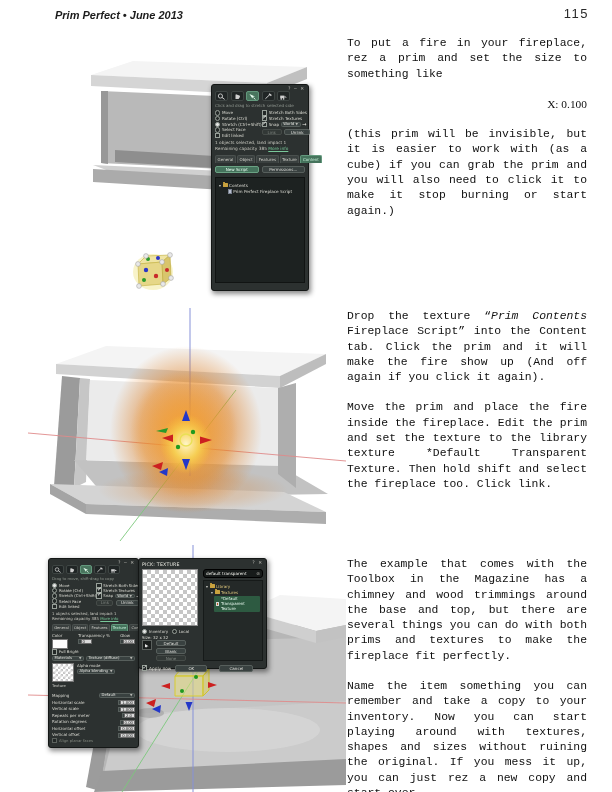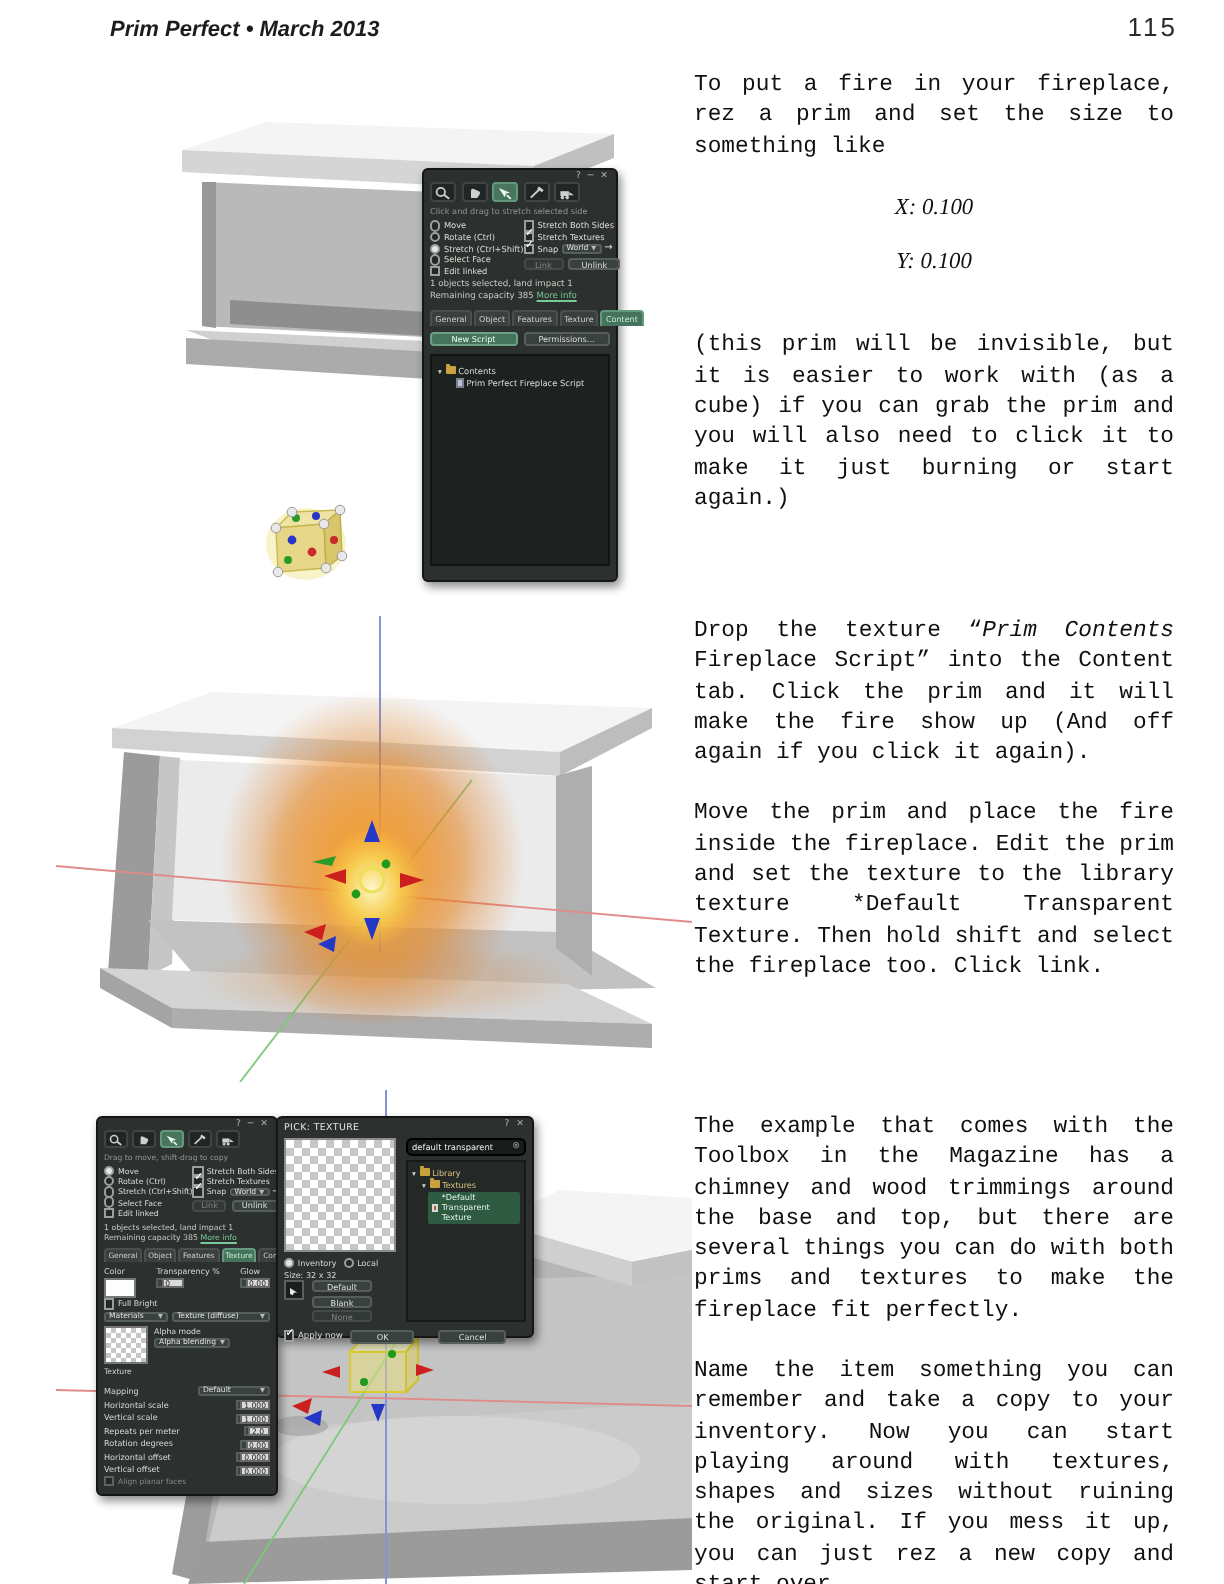--- a/index.html
+++ b/index.html
@@ -6,21 +6,21 @@
   .page{position:relative;width:612px;height:792px;background:#ffffff;overflow:hidden;
         font-family:"Liberation Sans",sans-serif;}
   
   .mag{position:absolute;left:55px;top:9px;font:italic 600 11px "Liberation Sans",sans-serif;color:#1c1c1c;}
   .pagenum{position:absolute;right:23px;top:6px;font-size:13px;color:#2a2a2a;letter-spacing:1.5px;
            font-family:"Liberation Sans",sans-serif;}
   
   .col{position:absolute;left:347px;width:240px;font-family:"Liberation Serif",serif;
        font-size:11.4px;line-height:1.34;color:#101010;}
   .col p{margin:0 0 15px;text-align:justify;font-family:Liberation Mono, monospace;}
-  .sizeline{margin:12px;text-align:center;font-style:italic;}
+  .sizeline{margin:0;text-align:right;}
   .szgap{height:15px;}
   .ital{font-style:italic;}
   
   .figsvg{position:absolute;}
   
   .dlg{position:absolute;background:#2c3130;border:1px solid #141716;border-radius:3px;
        box-shadow:1.5px 2.5px 5px rgba(0,0,0,.45);color:#dcdcd4;font-family:"DejaVu Sans",sans-serif;
        box-sizing:border-box;}
   .d1{left:211px;top:84px;width:98px;height:207px;padding:2px 3px;}
   .d2{left:48px;top:558px;width:91px;height:190px;padding:2px 3px;}
@@ -95,21 +95,21 @@
   .minithumb{width:10px;height:10px;background:#1a1e1d;border:1px solid #5a605d;box-sizing:border-box;
              display:flex;align-items:center;justify-content:center;}
   .stackbtns{display:flex;flex-direction:column;gap:1.6px;margin-left:4px;}
   .pt-bottom{display:flex;align-items:center;gap:4px;margin-top:3.5px;font-size:4.3px;}
 </style>
 </head>
 <body>
 
 <div class="page">
 
-  <div class="mag">Prim Perfect • March 2013</div>
+  <div class="mag">Prim Perfect • June 2013</div>
   <div class="pagenum">115</div>
 
   <svg class="figsvg" style="left:85px;top:55px;" width="230" height="140" viewBox="0 0 230 140">
     <polygon points="6,20 48,6 222,12 182,28" fill="#f4f4f4"></polygon>
     <polygon points="6,20 182,28 182,40 6,31" fill="#d5d5d5"></polygon>
     <polygon points="182,28 222,12 222,24 182,40" fill="#c0c0c0"></polygon>
     <polygon points="16,36 178,43 178,116 16,108" fill="#b9b9b9"></polygon>
     <polygon points="16,36 23,36 23,109 16,108" fill="#989898"></polygon>
     <polygon points="30,95 178,104 178,116 30,107" fill="#8e8e8e"></polygon>
     <polygon points="8,110 184,118 216,128 40,122" fill="#d0d0d0"></polygon>
@@ -220,23 +220,22 @@
       <circle cx="168" cy="132" r="2" fill="#1f9a1f"></circle>
       <polygon points="134,120 145,117 143,122" fill="#2a9a2a"></polygon>
       <polygon points="118,158 128,154 126,162" fill="#cc2020"></polygon>
       <polygon points="124,164 133,160 132,168" fill="#2438c8"></polygon>
     </g>
   </svg>
 
   <div class="col" style="top:36px;">
     <p>To put a fire in your fireplace, rez a prim and set the size to something like</p>
     <div class="sizeline">X: 0.100</div>
-    <div class="sizeline">Y: 0.100</div>
     <div class="szgap"></div>
-    <p>(this prim will be invisible, but it is easier to work with (as a cube) if you can grab the prim and you will also need to click it to make it just burning or start again.)</p>
+    <p>(this prim will be invisible, but it is easier to work with (as a cube) if you can grab the prim and you will also need to click it to make it stop burning or start again.)</p>
   </div>
 
   <div class="col" style="top:309px;">
     <p><span>Drop the texture “</span><span class="ital">Prim Contents</span><span> Fireplace Script” into the Content tab. Click the prim and it will make the fire show up (And off again if you click it again).</span></p>
     <p>Move the prim and place the fire inside the fireplace. Edit the prim and set the texture to the library texture *Default Transparent Texture. Then hold shift and select the fireplace too. Click link.</p>
   </div>
 
   <div class="col" style="top:557px;">
     <p>The example that comes with the Toolbox in the Magazine has a chimney and wood trimmings around the base and top, but there are several things you can do with both prims and textures to make the fireplace fit perfectly.</p>
     <p>Name the item something you can remember and take a copy to your inventory. Now you can start playing around with textures, shapes and sizes without ruining the original. If you mess it up, you can just rez a new copy and start over.</p>

